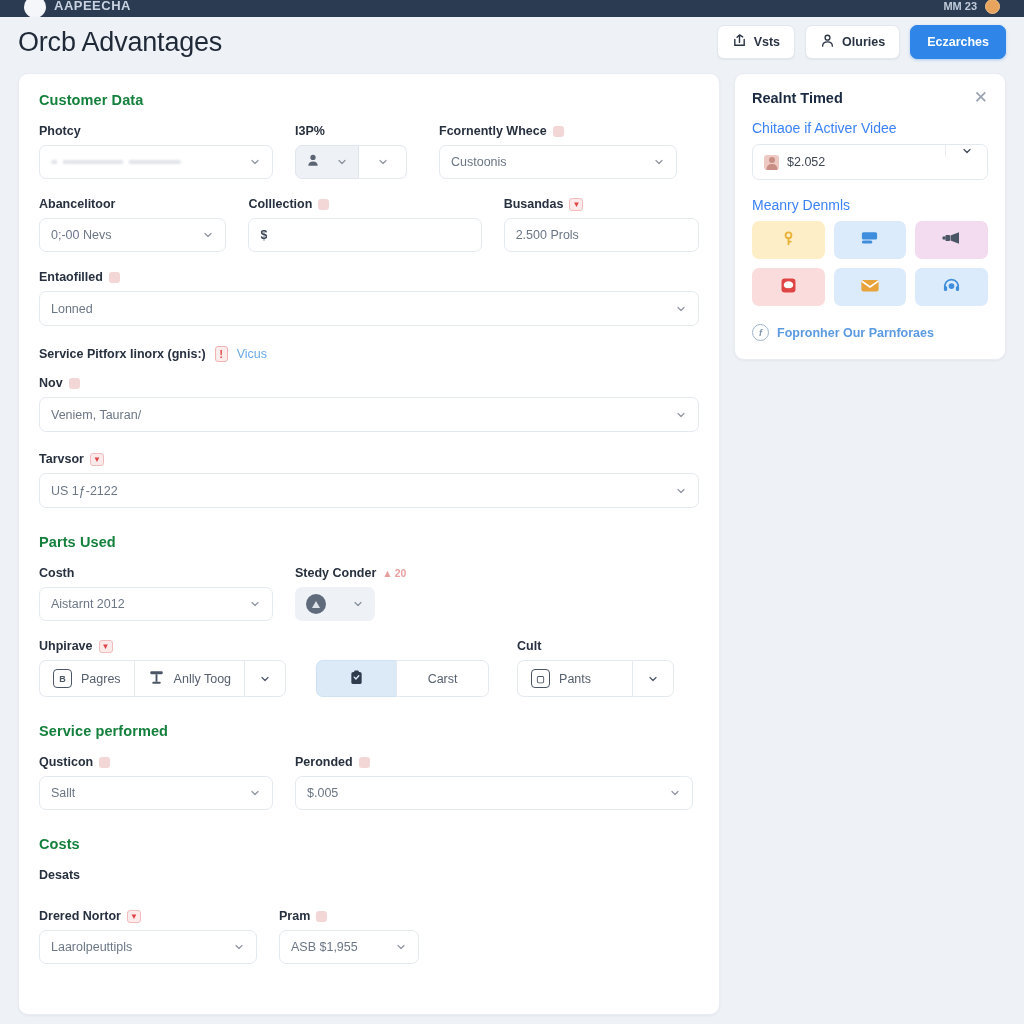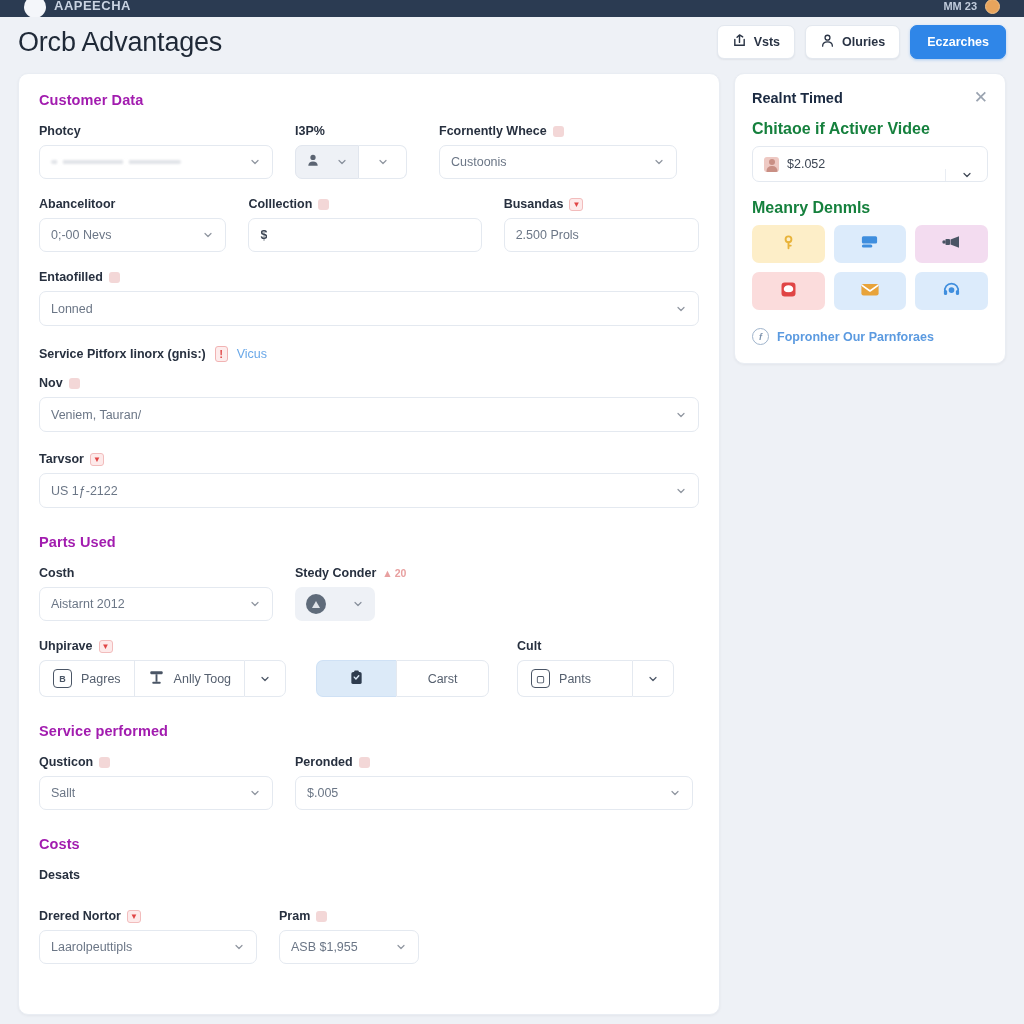--- a/index.html
+++ b/index.html
@@ -68,21 +68,21 @@
     flex: 1 1 auto; width: 686px;
     background: #ffffff; border-radius: 10px;
     border: 1px solid #e9edf3;
     box-shadow: 0 1px 3px rgba(16,24,40,.05);
     padding: 18px 20px 22px 20px;
     min-height: 942px;
   }
   .side-col { width: 272px; flex: none; }
 
   .section-title {
-    font-size: 14.5px; font-weight: 700; color: #a21caf;
+    font-size: 14.5px; font-weight: 700; color: #15803d;
     margin-bottom: 16px; letter-spacing: .1px;
   }
   .section-title.spaced { margin-top: 26px; }
 
   
   .row { display: flex; gap: 22px; margin-bottom: 18px; }
   .field { display: flex; flex-direction: column; }
   .label {
     display: flex; align-items: center; gap: 6px;
     font-size: 12.5px; font-weight: 700; color: #27303f;
@@ -193,26 +193,26 @@
   .side-head {
     display: flex; align-items: flex-start; justify-content: space-between;
     margin-bottom: 14px;
   }
   .side-title { font-size: 14.5px; font-weight: 700; color: #1b2a41; filter: blur(.35px); }
   .close-x {
     font-size: 17px; color: #9aa3b0; line-height: 1; cursor: pointer;
     font-weight: 400; margin-top: -1px;
   }
   .side-sub {
-    font-size: 16px; font-weight: 700; color: #15803d;
+    font-size: 14px; font-weight: 400; color: #3b82f6;
     margin-bottom: 8px; filter: blur(.45px);
   }
   .side-sub.mt { margin-top: 17px; }
   .side-ctl {
-    display: flex; align-items: flex-end;
+    display: flex; align-items: flex-start;
     border: 1px solid #e4e9f0; border-radius: 7px; overflow: hidden;
   }
   .side-ctl .lhs {
     flex: 1; display: flex; align-items: center; gap: 8px;
     height: 34px; padding: 0 11px; font-size: 12.5px; color: #3d4654;
   }
   .side-ctl .lhs .v { filter: blur(.4px); }
   .side-ctl .rhs {
     width: 42px; display: flex; align-items: center; justify-content: center;
     border-left: 1px solid #e9edf3; cursor: pointer;

